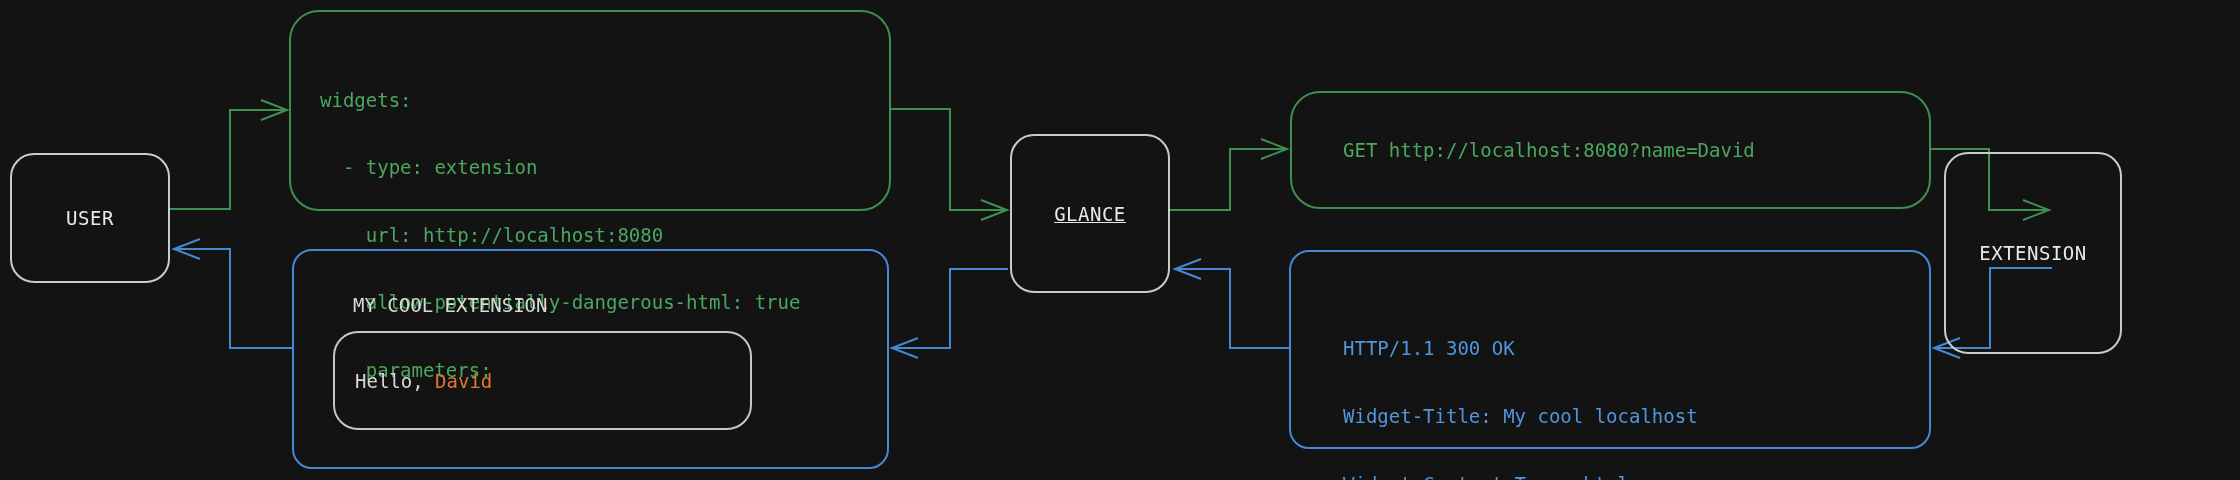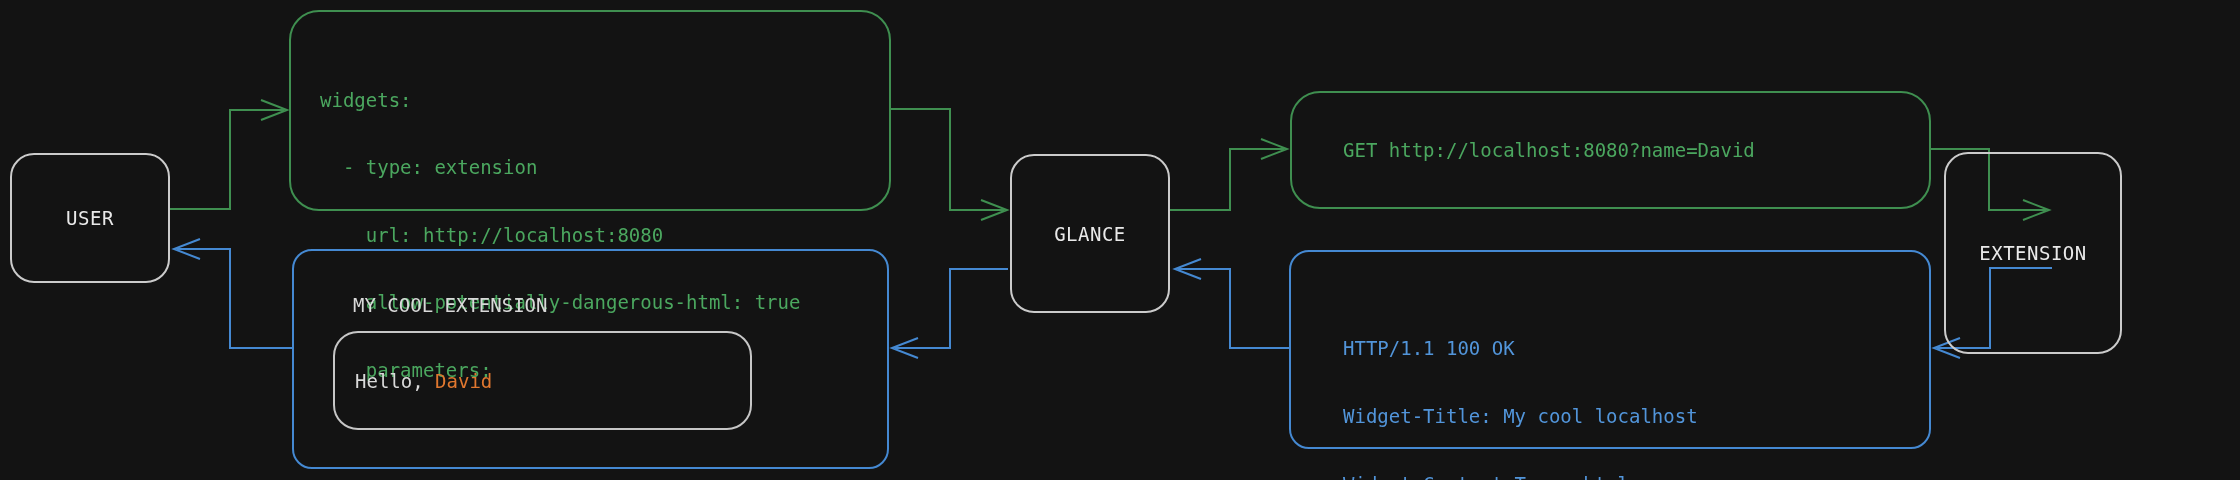--- a/index.html
+++ b/index.html
@@ -58,21 +58,21 @@
       <polyline points="918,338 892,348 918,358"></polyline>
       <path d="M292,348 H230 V249 H177"></path>
       <polyline points="200,239 174,249 200,259"></polyline>
     </g>
   </svg>
 
   <div class="abs node" style="left:10px;top:153px;width:160px;height:130px;">
     <span>USER</span>
   </div>
 
-  <div class="abs node" style="left:1010px;top:154px;width:160px;height:159px;">
+  <div class="abs node" style="left:1010px;top:134px;width:160px;height:159px;text-decoration:underline;">
     <span>GLANCE</span>
   </div>
 
   <div class="abs node" style="left:1944px;top:152px;width:178px;height:202px;">
     <span>EXTENSION</span>
   </div>
 
   <div class="abs green-box" style="left:289px;top:10px;width:602px;height:201px;">
     <div class="abs green-code" style="left:29px;top:33px;">
       <div class="green-line">widgets:</div>
@@ -82,21 +82,21 @@
       <div class="green-line">    parameters:</div>
     </div>
   </div>
 
   <div class="abs green-box single-center" style="left:1290px;top:91px;width:641px;height:118px;">
     <span class="green-code" style="margin-left:51px;">GET http://localhost:8080?name=David</span>
   </div>
 
   <div class="abs blue-box" style="left:1289px;top:250px;width:642px;height:199px;">
     <div class="abs blue-code" style="left:52px;top:40px;">
-      <div class="blue-line">HTTP/1.1 100 OK</div>
+      <div class="blue-line">HTTP/1.1 300 OK</div>
       <div class="blue-line">Widget-Title: My cool localhost</div>
       <div class="blue-line">Widget-Content-Type: html</div>
       
       
     </div>
   </div>
 
   <div class="abs blue-box" style="left:292px;top:249px;width:597px;height:220px;">
     <div class="abs widget-title" style="left:59px;top:42px;">MY COOL EXTENSION</div>
     <div class="abs inner-box greeting" style="left:39px;top:80px;width:419px;height:99px;padding-left:20px;">

